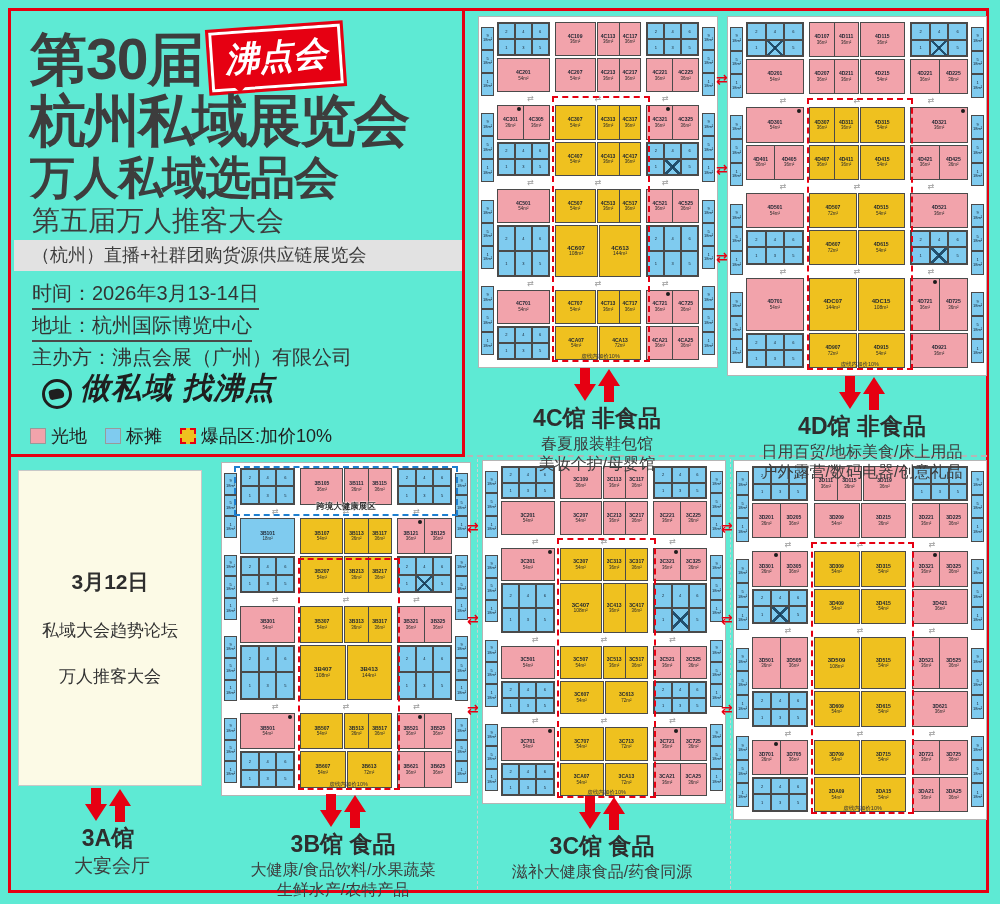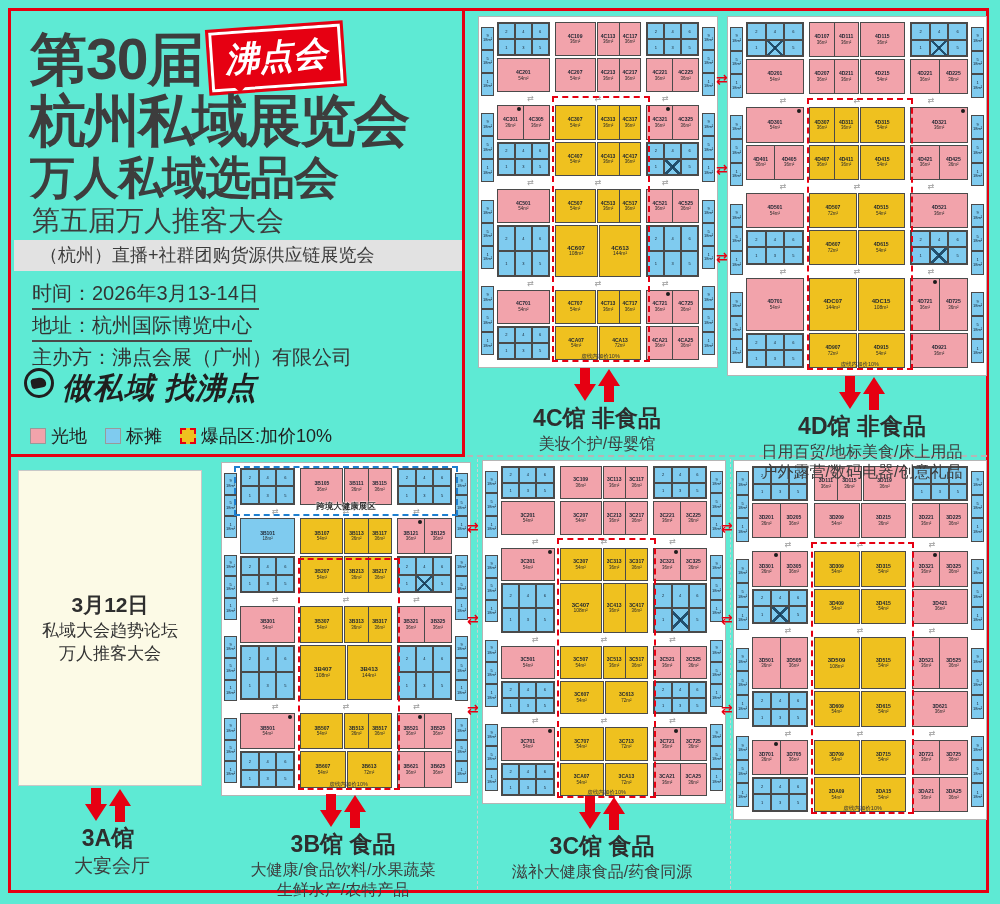--- a/index.html
+++ b/index.html
@@ -15,25 +15,25 @@
   
   .hdr{position:absolute;left:12px;top:10px;width:450px;height:444px;}
   .ed{position:absolute;left:18px;top:12px;font-size:57px;font-weight:900;color:#3d3d3d;letter-spacing:-1px;}
   .badge{position:absolute;left:198px;top:18px;background:#E60012;color:#fff;font-size:34px;font-weight:900;
     font-style:italic;padding:3px 12px 5px;border:3px solid #fff;outline:3px solid #E60012;transform:rotate(-4deg);}
   .badge:after{content:"";position:absolute;left:18px;bottom:-12px;border:7px solid transparent;border-top-color:#E60012;}
   .t1{position:absolute;left:18px;top:74px;font-size:56px;font-weight:900;color:#3d3d3d;letter-spacing:-2px;}
   .t2{position:absolute;left:18px;top:138px;font-size:45px;font-weight:900;color:#3d3d3d;letter-spacing:-1px;}
   .t3{position:absolute;left:20px;top:192px;font-size:28px;font-weight:500;color:#3d3d3d;}
   .bar{position:absolute;left:2px;top:230px;width:448px;height:31px;background:#E2E2E2;
-    font-size:18px;color:#3c3c3c;line-height:31px;padding-left:26px;box-sizing:border-box;}
+    font-size:18px;color:#3c3c3c;line-height:31px;padding-left:18px;box-sizing:border-box;}
   .info{position:absolute;left:20px;top:268px;font-size:20px;color:#343434;line-height:30px;}
   .il{display:inline-block;margin-bottom:0px;}
   .uline{border-bottom:2px solid #4a4a4a;padding-bottom:0;}
-  .slogan{position:absolute;left:12px;top:358px;display:flex;align-items:flex-start;gap:8px;}
+  .slogan{position:absolute;left:30px;top:358px;display:flex;align-items:flex-end;gap:8px;}
   .scirc{width:30px;height:30px;border:3px solid #1f1f1f;border-radius:50%;position:relative;box-sizing:border-box;}
   .scirc:after{content:"";position:absolute;left:4px;top:7px;width:15px;height:10px;background:#1f1f1f;border-radius:3px 6px 4px 3px;transform:rotate(-12deg);}
   .stext{font-size:30px;font-weight:900;font-style:italic;color:#1f1f1f;letter-spacing:1px;}
   .legend{position:absolute;left:18px;top:414px;display:flex;align-items:center;gap:18px;font-size:18px;color:#222;}
   .litem{display:flex;align-items:center;gap:5px;}
   .sw{width:16px;height:16px;box-sizing:border-box;border:1px solid #999;}
   .sw-pink{background:#F2A3AB;} .sw-blue{background:#7FCBEF;}
   .sw-hot{background:#EFC11F;border:2px dashed #E60012;}
   
   .hall{position:absolute;background:#fff;border:1px solid #b5b5b5;box-sizing:border-box;}
@@ -76,21 +76,21 @@
   .lbl .ttl{font-size:23px;font-weight:900;color:#2e2e2e;margin-top:1px;letter-spacing:0px;}
   .lbl .dsc{font-size:16px;color:#3d3d3d;line-height:1.22;}
   .l4c{left:477px;top:368px;width:240px;} .l4d{left:737px;top:376px;width:250px;}
   .l3a{left:12px;top:788px;width:192px;} .l3b{left:218px;top:794px;width:250px;}
   .l3c{left:478px;top:796px;width:248px;} .l3d{left:726px;top:814px;width:266px;}
   .l3d .dsc{font-size:13.5px;} .l3a .dsc{font-size:19px;padding-left:8px;}
   .updown{display:block;margin:0 auto 1px;}
   
   .panel3a{position:absolute;left:18px;top:470px;width:184px;height:316px;background:#FCFAE6;
     border:1px solid #c8c8c8;box-sizing:border-box;display:flex;flex-direction:column;justify-content:center;
-    text-align:center;gap:0;}
+    text-align:center;gap:23px;}
   .p3a1{font-size:21px;font-weight:800;color:#2e2e2e;}
   .p3a2{font-size:17px;color:#333;}
   .hx{position:absolute;color:#E60012;font-weight:bold;font-size:14px;line-height:1;}
 </style>
 </head>
 <body>
 
 <div class="poster">
   <div class="frame"></div>
   <div class="vred"></div>
@@ -2194,20 +2194,21 @@
   <span class="hx" style="left:721px;top:520px">⇄</span>
   <span class="hx" style="left:721px;top:612px">⇄</span>
   <span class="hx" style="left:721px;top:702px">⇄</span>
 
   <div class="lbl l4c">
     <svg class="updown" width="46" height="34" viewBox="0 0 46 34">
         <path d="M6 0 H16 V16 H22 L11 33 L0 16 H6 Z" fill="#E60012"></path>
         <path d="M35 1 L46 18 H40 V34 H30 V18 H24 Z" fill="#E60012"></path>
       </svg>
     <div class="ttl">4C馆 非食品</div>
+    <div class="dsc">春夏服装鞋包馆</div>
     <div class="dsc">美妆个护/母婴馆</div>
   </div>
   <div class="lbl l4d">
     <svg class="updown" width="46" height="34" viewBox="0 0 46 34">
         <path d="M6 0 H16 V16 H22 L11 33 L0 16 H6 Z" fill="#E60012"></path>
         <path d="M35 1 L46 18 H40 V34 H30 V18 H24 Z" fill="#E60012"></path>
       </svg>
     <div class="ttl">4D馆 非食品</div>
     <div class="dsc">日用百贸/地标美食/床上用品</div>
     <div class="dsc">户外露营/数码电器/创意礼品</div>

